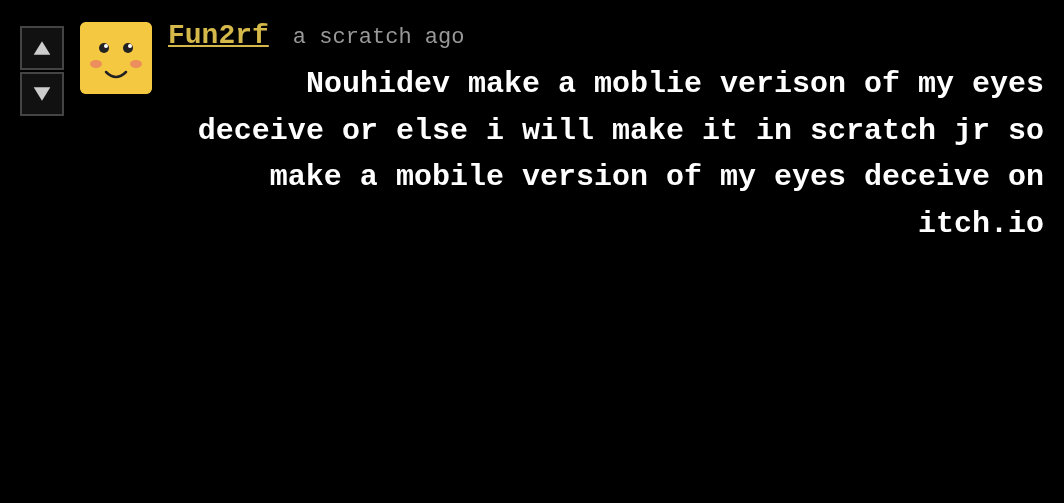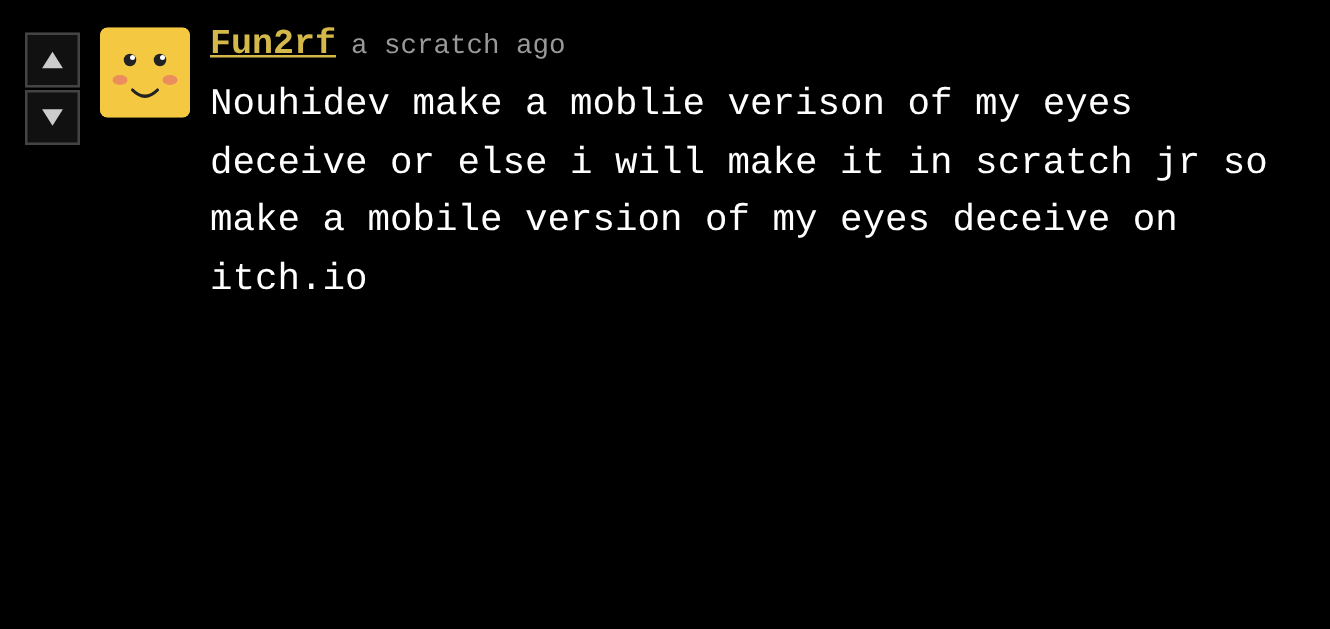--- a/index.html
+++ b/index.html
@@ -75,21 +75,21 @@
       display: flex;
       flex-direction: column;
       gap: 10px;
       flex: 1;
     }
 
     .comment-header {
       display: flex;
       flex-direction: row;
       align-items: baseline;
-      gap: 12px;
+      gap: 24px;
     }
 
     .username {
       color: #d4b84a;
       font-size: 28px;
       font-weight: bold;
       text-decoration: underline;
       cursor: pointer;
       font-family: 'Courier New', Courier, monospace;
     }
@@ -98,21 +98,22 @@
       color: #999999;
       font-size: 22px;
       font-family: 'Courier New', Courier, monospace;
     }
 
     .comment-text {
       color: #ffffff;
       font-size: 30px;
       line-height: 1.55;
       font-family: 'Courier New', Courier, monospace;
-      font-weight: normal;
+      font-weight: bold;
+      text-align: right;
     }
   </style>
 </head>
 <body>
 
 <div class="comment-container">
 
   <div class="vote-controls">
     <div class="vote-button">
       <svg viewBox="0 0 24 24">

